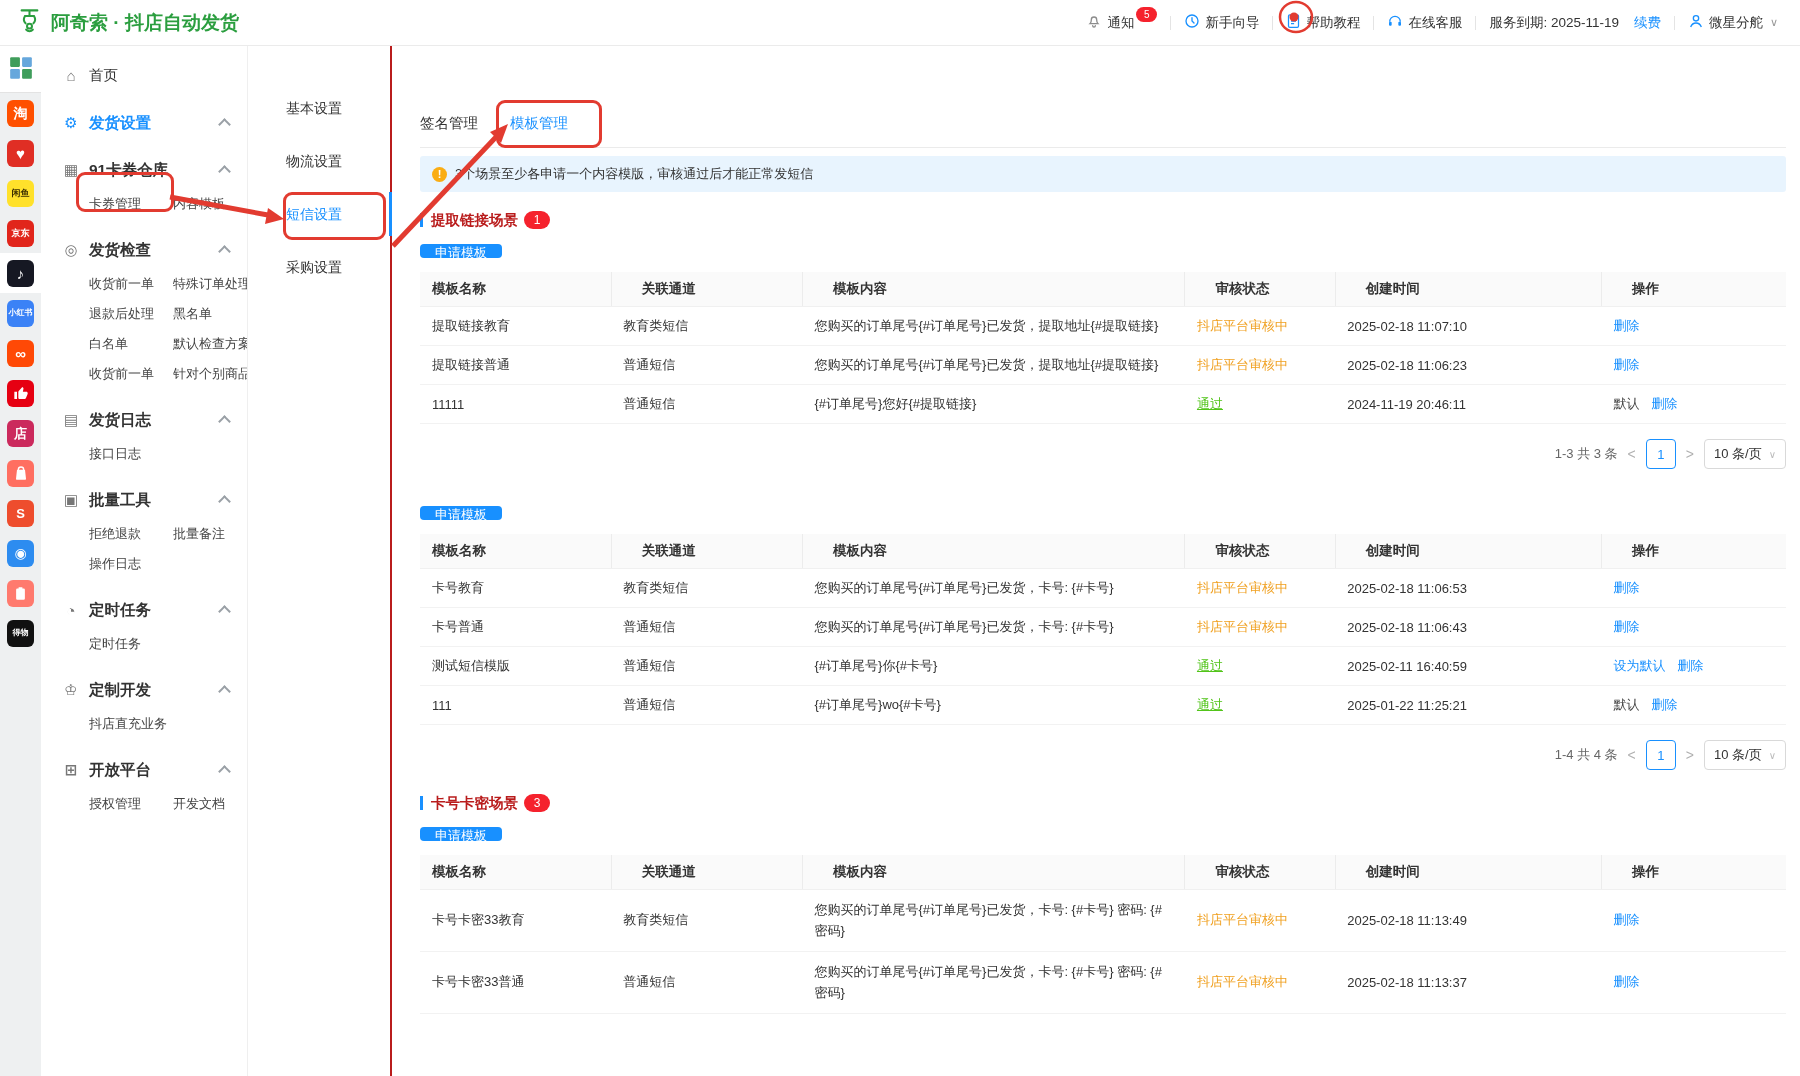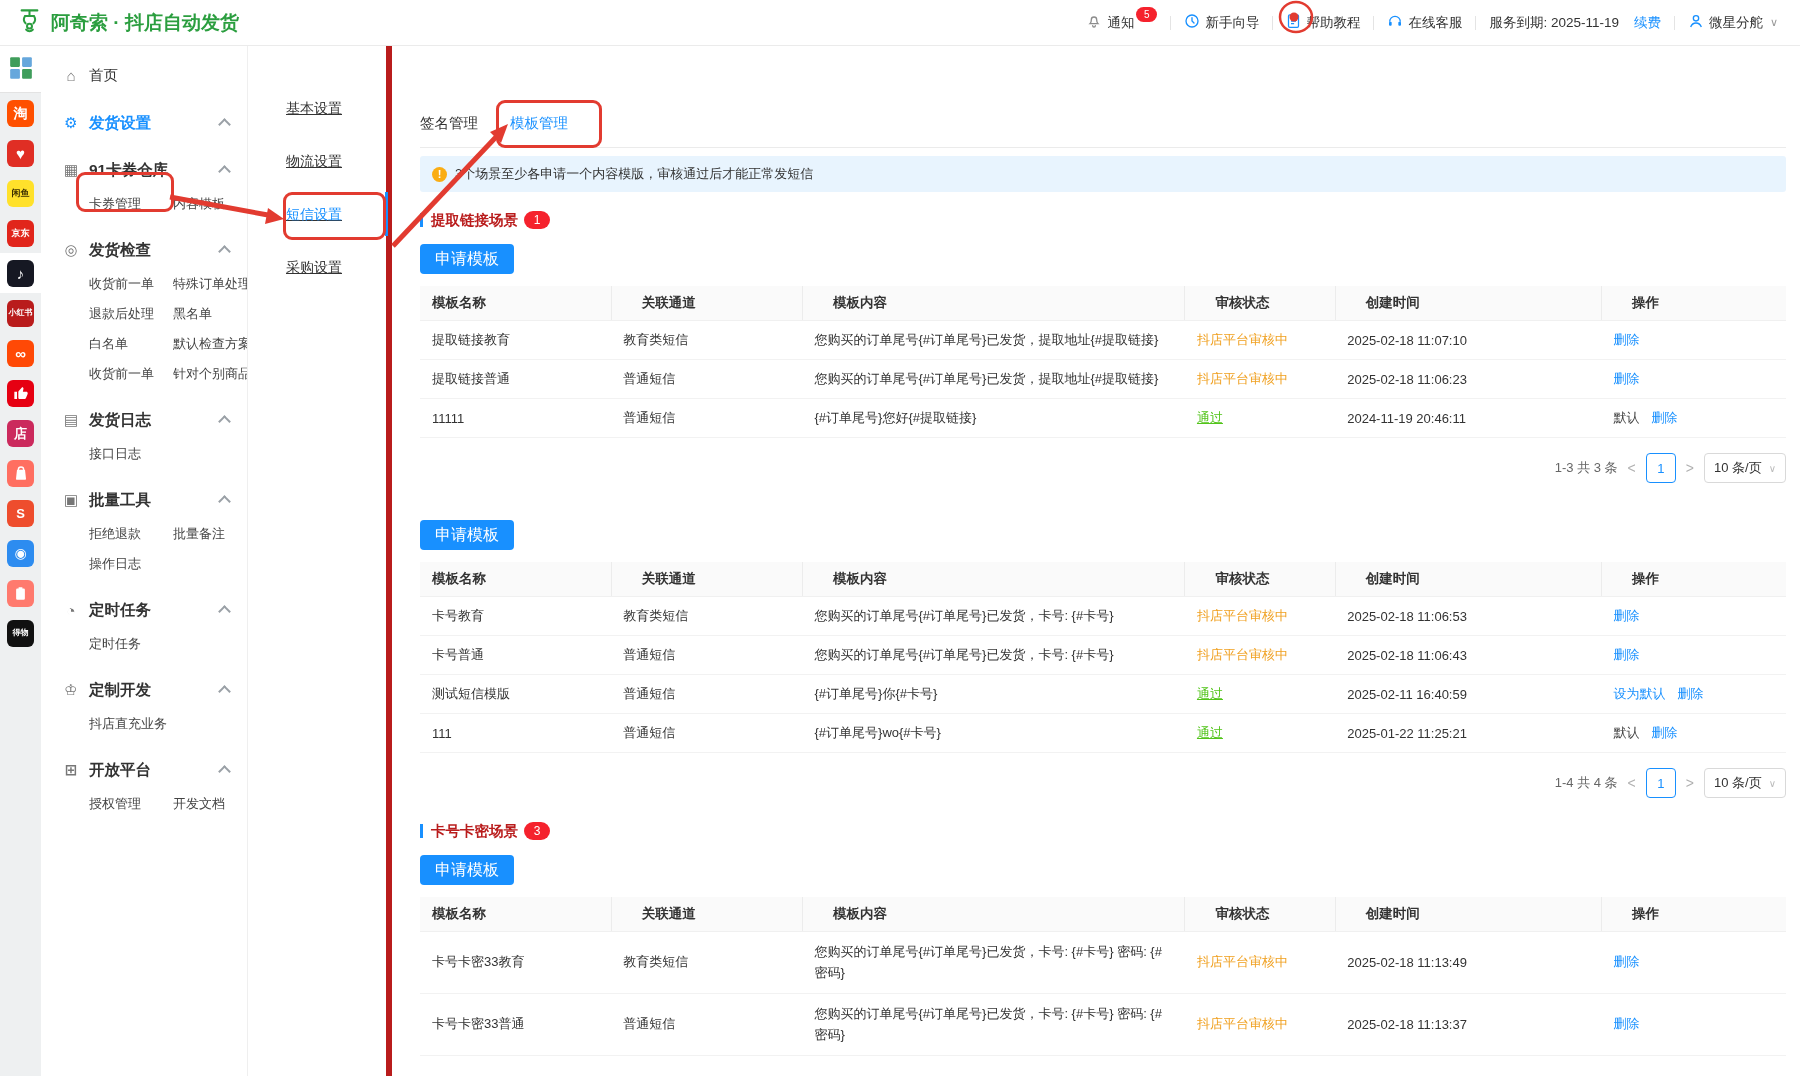--- a/index.html
+++ b/index.html
@@ -31,43 +31,43 @@
   .group-head{display:flex;align-items:center;gap:10px;font-size:15.5px;font-weight:bold;height:22px;cursor:pointer;}
   .group-head.active-group,.group-head.active-group .gicon{color:#1890ff;}
   .caret{width:7px;height:7px;border-top:2px solid #9aa0a6;border-right:2px solid #9aa0a6;
     transform:rotate(-45deg);position:absolute;right:18px;top:8px;}
   .group-items{display:grid;grid-template-columns:84px auto;margin:12px 0 0 26px;row-gap:9px;
     font-size:13px;color:#444;white-space:nowrap;}
   .group-items span{height:21px;line-height:21px;cursor:pointer;}
   .sub-active{color:#1890ff;}
   .sub-underline{text-decoration:underline;}
   
-  .secondary{width:144px;border-right:6px solid #b91c1c;padding-top:36px;box-sizing:border-box;position:relative;flex-shrink:0;background:#fff;text-decoration:underline;}
+  .secondary{width:144px;border-right:2px solid #b91c1c;padding-top:36px;box-sizing:border-box;position:relative;flex-shrink:0;background:#fff;}
   .sec-item{height:53px;line-height:53px;padding-left:38px;font-size:14px;cursor:pointer;color:#333;}
   .sec-item.active{color:#1890ff;}
   .sec-indicator{position:absolute;right:-2px;top:146px;width:3px;height:44px;background:#1890ff;}
   
   .content{flex:1;padding:0 14px 0 28px;box-sizing:border-box;overflow:hidden;background:#fff;}
   .tabs{height:102px;display:flex;align-items:flex-end;gap:32px;padding-bottom:14px;box-sizing:border-box;
     border-bottom:1px solid #ebebeb;font-size:14.5px;}
   .tab{cursor:pointer;position:relative;color:#333;}
   .tab.active{color:#1890ff;}
   .tab.active::after{content:"";position:absolute;left:0;right:0;bottom:-15px;height:2px;background:#1890ff;}
   .banner{margin-top:8px;height:36px;background:#e8f4fe;border-radius:3px;display:flex;align-items:center;
     padding:0 12px;gap:8px;font-size:13px;color:#333;}
   .warn-dot{width:15px;height:15px;border-radius:50%;background:#faad14;color:#fff;font-size:11px;font-weight:bold;
     display:flex;align-items:center;justify-content:center;flex-shrink:0;}
   .section{margin:0;}
   .sec-head{display:flex;align-items:center;margin-top:18px;height:20px;}
   .bluebar{width:3px;height:14px;background:#1890ff;margin-right:8px;}
   .sec-title{font-size:14.5px;font-weight:bold;color:#b91c1c;}
   .count-badge{min-width:18px;height:18px;border-radius:9px;background:#f5222d;color:#fff;font-size:12px;
     display:inline-flex;align-items:center;justify-content:center;margin-left:6px;padding:0 4px;}
-  .apply-btn{margin-top:14px;height:30px;padding:0 15px;background:#1890ff;border:none;border-radius:4px;
-    color:#fff;font-size:16px;cursor:pointer;font-family:inherit;}
+  .apply-btn{margin-top:14px;height:14px;padding:0 15px;background:#1890ff;border:none;border-radius:4px;
+    color:#fff;font-size:13px;cursor:pointer;font-family:inherit;}
   table{width:100%;border-collapse:collapse;table-layout:fixed;margin-top:12px;}
   th{background:#fafafa;text-align:left;font-weight:bold;font-size:13.5px;color:#333;padding:8px 12px;
     border-bottom:1px solid #f0f0f0;white-space:nowrap;overflow:hidden;}
   th:not(:first-child){border-left:1px solid #ececec;padding-left:30px;}
   td{padding:10px 12px;border-bottom:1px solid #f2f2f2;font-size:13px;color:#333;white-space:nowrap;overflow:hidden;}
   td.td-wrap{white-space:normal;line-height:1.65;padding:9px 12px;}
   .status-pending{color:#f0a020;}
   .status-pass{color:#52c41a;text-decoration:underline;}
   .act-link{color:#1890ff;cursor:pointer;margin-right:12px;}
   .act-text{color:#444;margin-right:12px;}
@@ -168,21 +168,21 @@
       <div class="rail-item">
         <div class="chip" style="background: rgb(255, 225, 43); color: rgb(61, 48, 0); font-size: 9px;">闲鱼</div>
       </div>
       <div class="rail-item">
         <div class="chip" style="background: rgb(225, 37, 27); color: rgb(255, 255, 255); font-size: 9px;">京东</div>
       </div>
       <div class="rail-item active">
         <div class="chip" style="background: rgb(22, 24, 35); color: rgb(255, 255, 255); font-size: 15px;">♪</div>
       </div>
       <div class="rail-item">
-        <div class="chip" style="background: #b91c1c; color: rgb(255, 255, 255); font-size: 8px;">小红书</div>
+        <div class="chip" style="background: #3b82f6; color: rgb(255, 255, 255); font-size: 8px;">小红书</div>
       </div>
       <div class="rail-item">
         <div class="chip" style="background: rgb(255, 73, 6); color: rgb(255, 255, 255); font-size: 15px;">∞</div>
       </div>
       <div class="rail-item">
         <div class="chip" style="background: rgb(230, 0, 18);">
           <svg width="16" height="16" viewBox="0 0 24 24">
             <path fill="#fff" d="M2 10h4v11H2zM22 12c0-1.1-.9-2-2-2h-5.2l.9-4.4c.1-.5-.1-1-.4-1.3L14 3 8.6 9.1c-.4.4-.6.9-.6 1.4V19c0 1.1.9 2 2 2h7.5c.8 0 1.5-.5 1.8-1.2l2.6-6.3c.1-.2.1-.3.1-.5v-1z"></path>
           </svg>
         </div>

